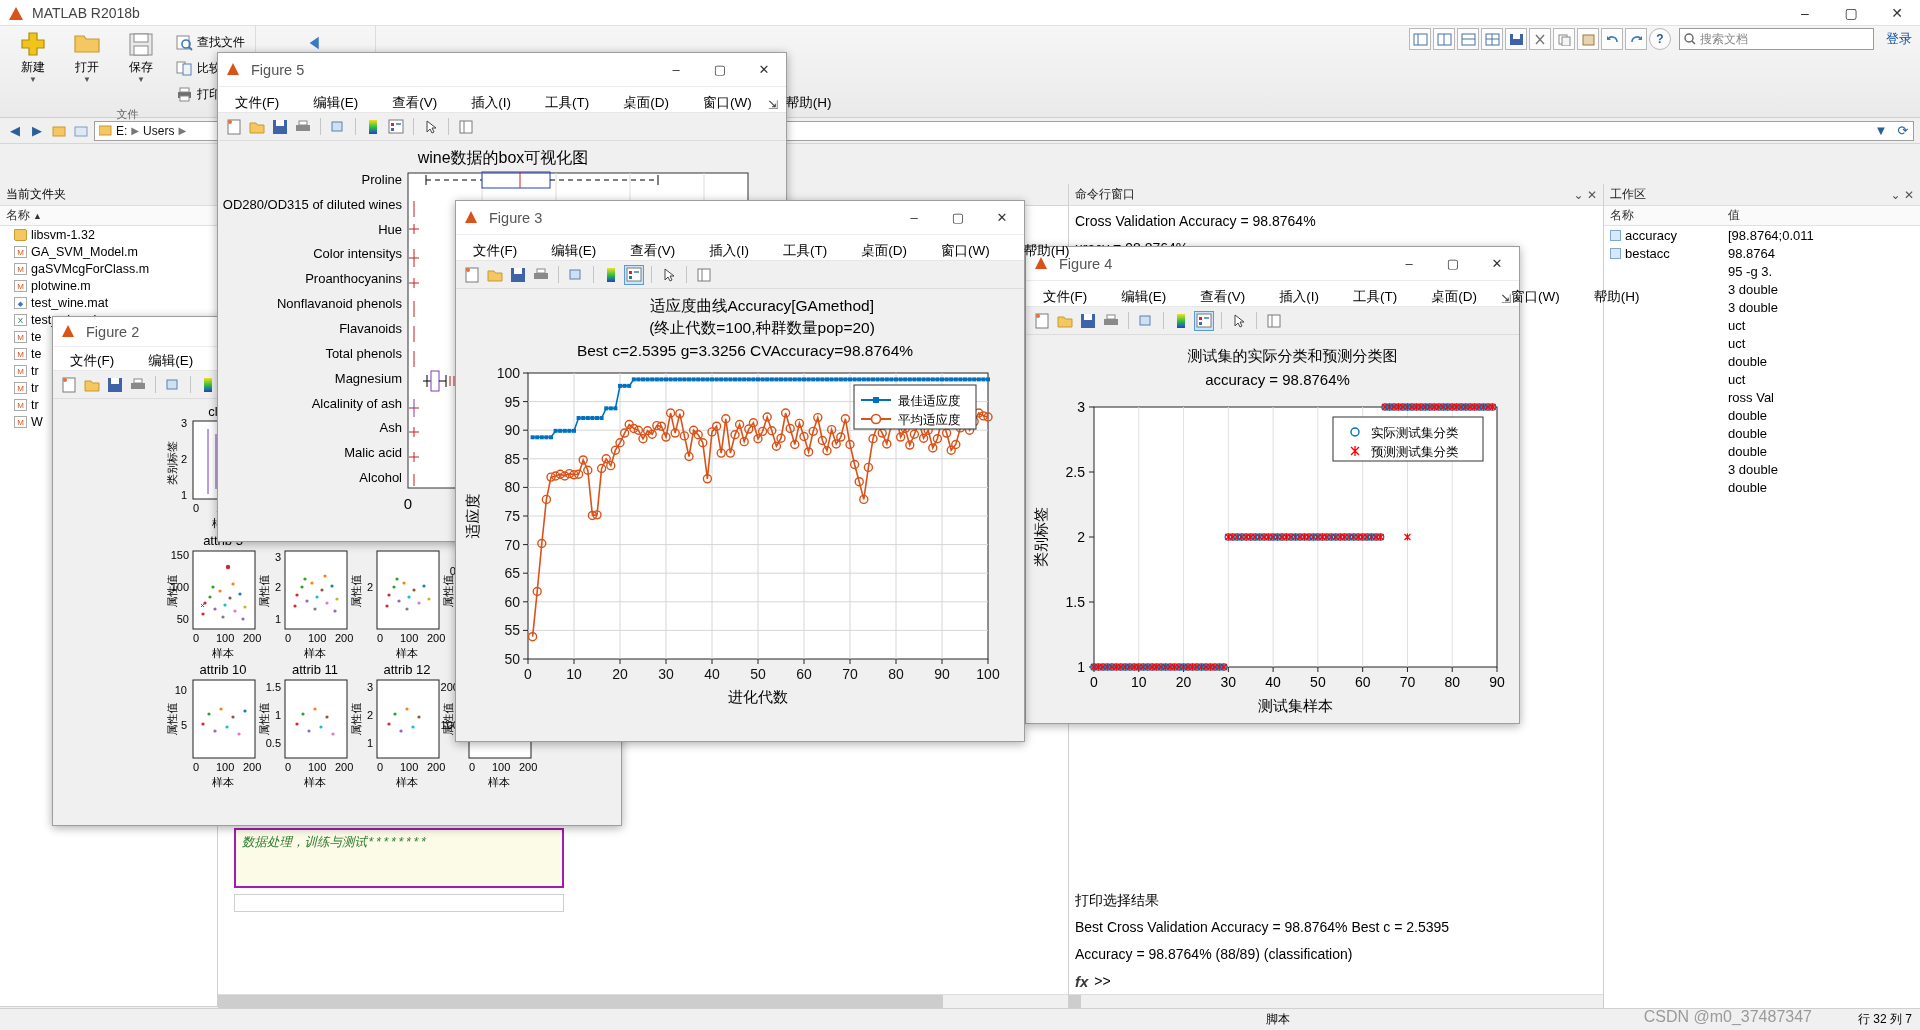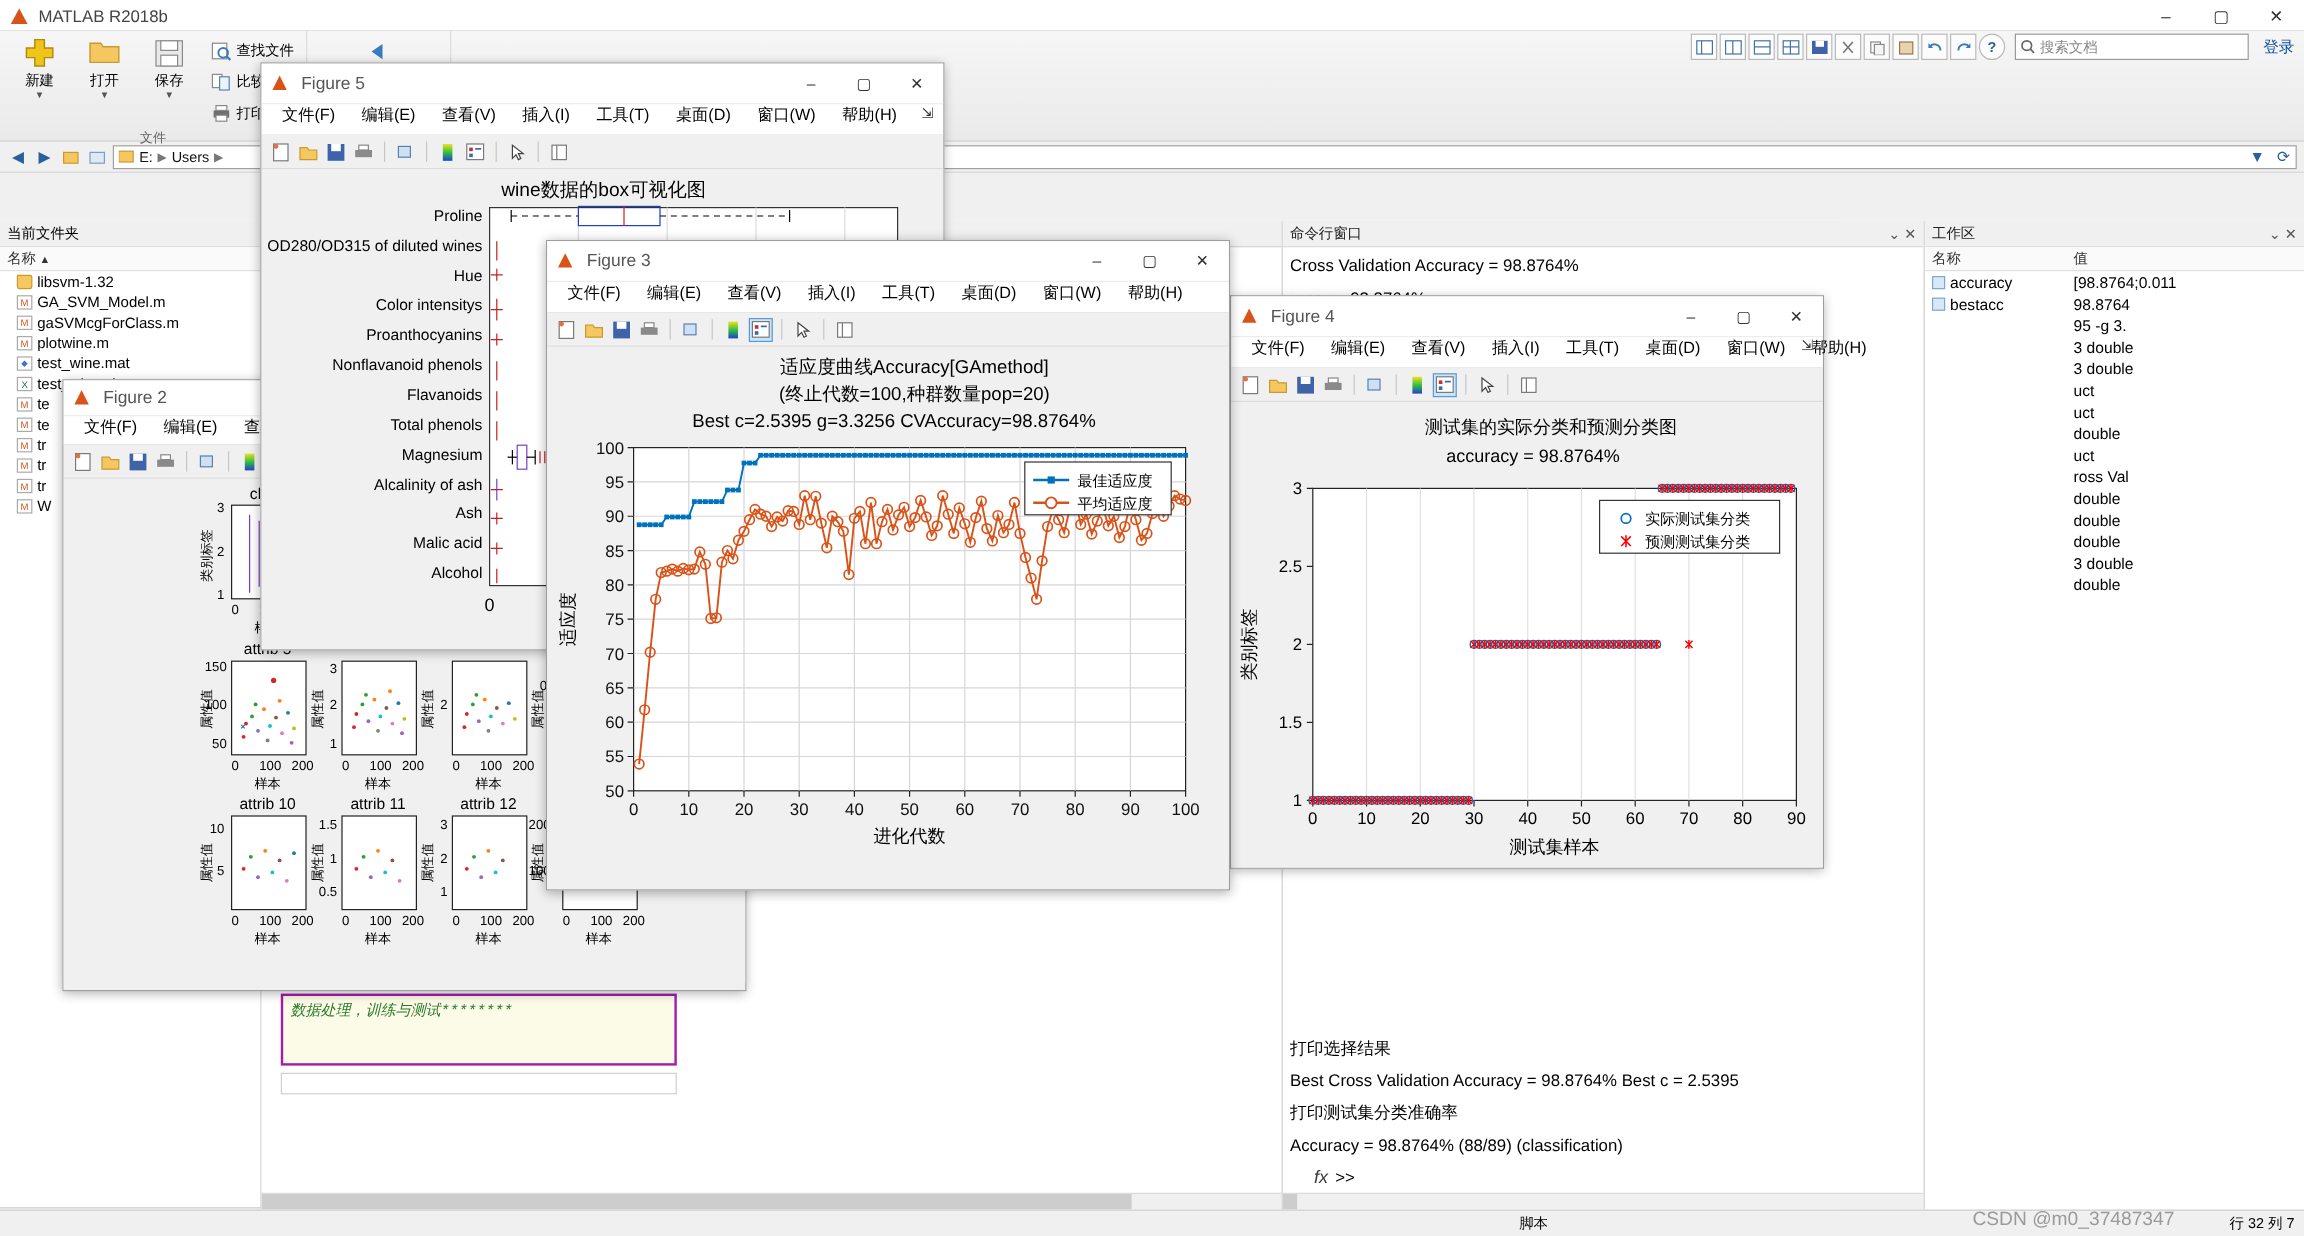--- a/index.html
+++ b/index.html
@@ -126,21 +126,21 @@
   .fig-title .ico { width:17px; height:15px; position:relative; margin-right:8px; }
   .fig-title .ico:before{
     content:""; position:absolute; left:1px; top:1px; width:0; height:0;
     border-left:6px solid transparent; border-right:6px solid transparent;
     border-bottom:12px solid #d95319;
   }
   .fig-title .txt { font-size:14.5px; color:#555; }
   .fig-wbtns { margin-left:auto; display:flex; }
   .fig-wbtn { width:44px; height:34px; display:flex; align-items:center; justify-content:center;
               font-size:13px; color:#333; }
-  .fig-menu { height:26px; background:#fff; display:flex; align-items:flex-start; gap:4px;
+  .fig-menu { height:26px; background:#fff; display:flex; align-items:flex-end; gap:16px;
               font-size:13.5px; padding-left:8px; border-bottom:1px solid #e6e6e6; position:relative; }
   .fig-menu span.mi { padding:0 9px; white-space:nowrap; }
   .fig-menu .dockico { position:absolute; right:8px; font-size:12px; color:#333; }
   .fig-toolbar { height:28px; background:#f0f0f0; display:flex; align-items:center;
                  gap:3px; padding:0 6px; border-bottom:1px solid #dcdcdc; }
   .tb-ico { width:20px; height:20px; display:flex; align-items:center; justify-content:center; }
   .tb-sep { width:1px; height:17px; background:#c6c6c6; margin:0 4px; }
   .tb-ico.sel { background:#cce4f7; border:1px solid #5a9ad6; }
   .fig-body { flex:1; background:#f0f0f0; position:relative; overflow:hidden; }
 
@@ -437,25 +437,24 @@
     </div>
     <div id="cmd-top" style="padding-top:2px;">
         <div class="cmd-text">Cross Validation Accuracy = 98.8764%</div>
         <div class="cmd-text">uracy = 98.8764%</div>
         <div class="cmd-text">uracy = 98.8764%</div>
         <div class="cmd-text">uracy = 98.8764%</div>
       </div>
     <div id="cmd-bottom" style="position:absolute;left:0;right:0;bottom:40px;">
         <div class="cmd-text">打印选择结果</div>
         <div class="cmd-text">Best Cross Validation Accuracy = 98.8764% Best c = 2.5395</div>
-        <div class="cmd-text">打印测试集分类准确率</div>
         <div class="cmd-text">Accuracy = 98.8764% (88/89) (classification)</div>
       </div>
     <div style="position:absolute;left:0;right:0;bottom:14px;height:26px;display:flex;align-items:center;padding-left:6px;gap:6px;">
-      <span style="font-style:italic;font-weight:normal;font-size:15px;color:#3a3a3a;margin-left:20px;">fx</span>
+      <span style="font-style:italic;font-weight:bold;font-size:15px;color:#3a3a3a;">fx</span>
       <span style="font-size:14px;">&gt;&gt;</span>
     </div>
     <div style="position:absolute;left:0;right:0;bottom:0;height:14px;background:#f0f0f0;border-top:1px solid #ddd;">
       <div style="width:12px;height:100%;background:#cdcdcd;"></div>
     </div>
   </div>
 
   <div id="workspace">
     <div class="panel-title">
       <span>工作区</span>

